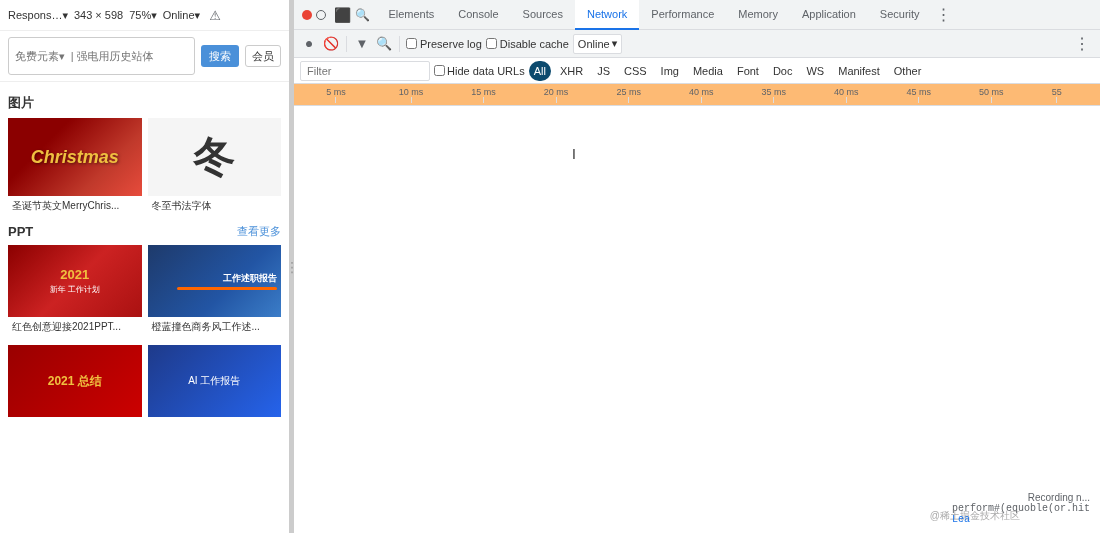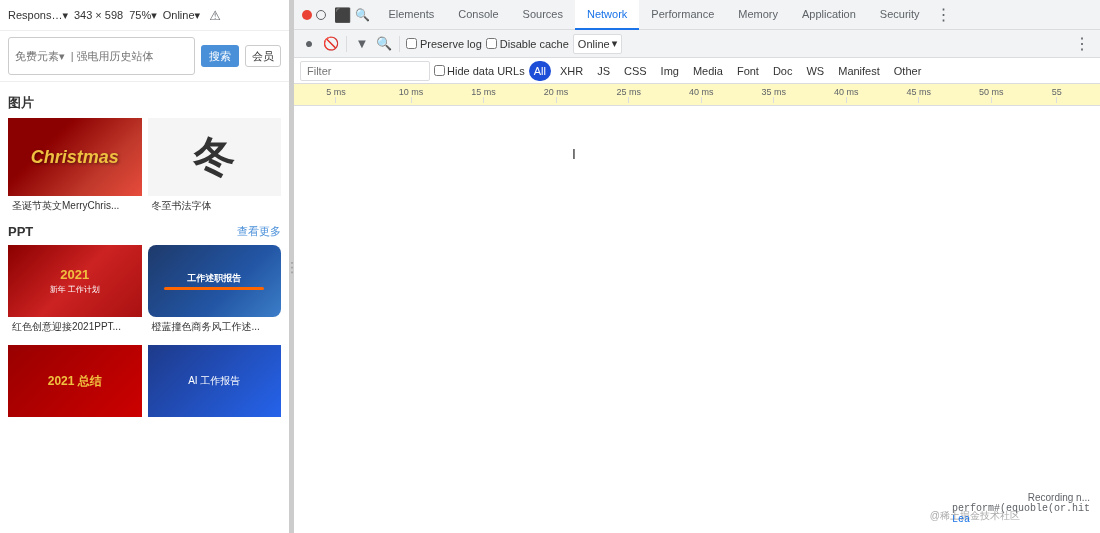--- a/index.html
+++ b/index.html
@@ -361,30 +361,30 @@
       font-size: 11px;
       border: none;
       background: none;
       cursor: pointer;
       color: #333;
       border-radius: 2px;
       height: 20px;
     }
 
     .filter-type-btn.active {
-      background: #1d4ed8;
+      background: #0c4a6e;
       color: #fff;
       border-radius: 10px;
     }
 
     
     .timeline-header {
       display: flex;
       align-items: center;
-      background: #fef9c3;
+      background: #fdba74;
       border-bottom: 1px solid #dadce0;
       height: 22px;
       overflow: hidden;
     }
 
     .timeline-ruler {
       flex: 1;
       display: flex;
       align-items: center;
       height: 22px;
@@ -453,25 +453,24 @@
       color: #fff;
       font-size: 8px;
     }
 
     .ppt-blue-content {
       background: linear-gradient(135deg, #1e3a6b 0%, #2255a4 60%, #3b7dc8 100%);
       width: 100%;
       height: 72px;
       display: flex;
       flex-direction: column;
-      align-items: center;
+      align-items: flex-end;
       justify-content: center;
       padding: 4px;
       gap: 2px;
-      border-radius: 8px;
     }
 
     .ppt-blue-title {
       color: #fff;
       font-size: 9px;
       font-weight: bold;
     }
 
     .ppt-blue-bar {
       width: 80%;

